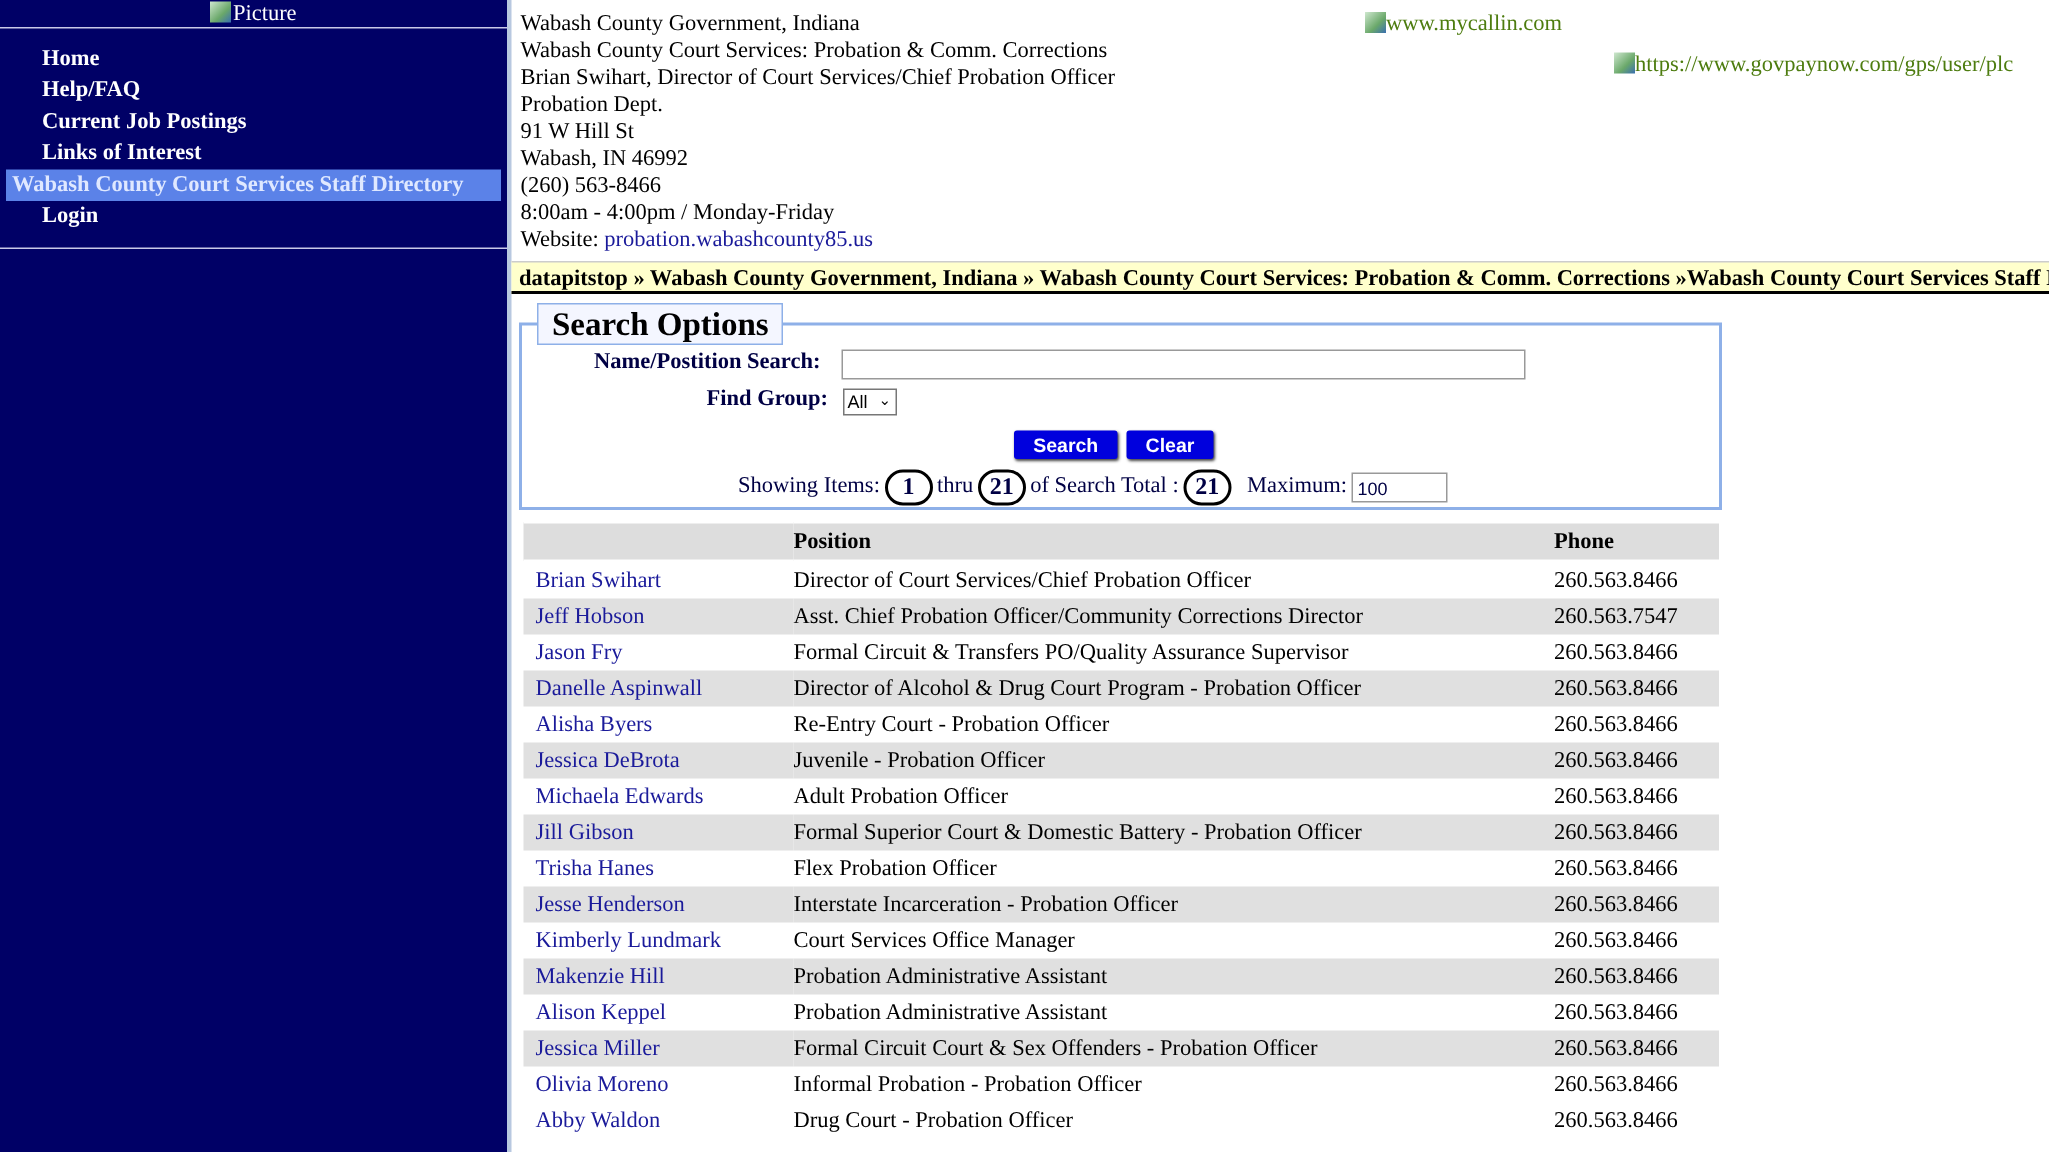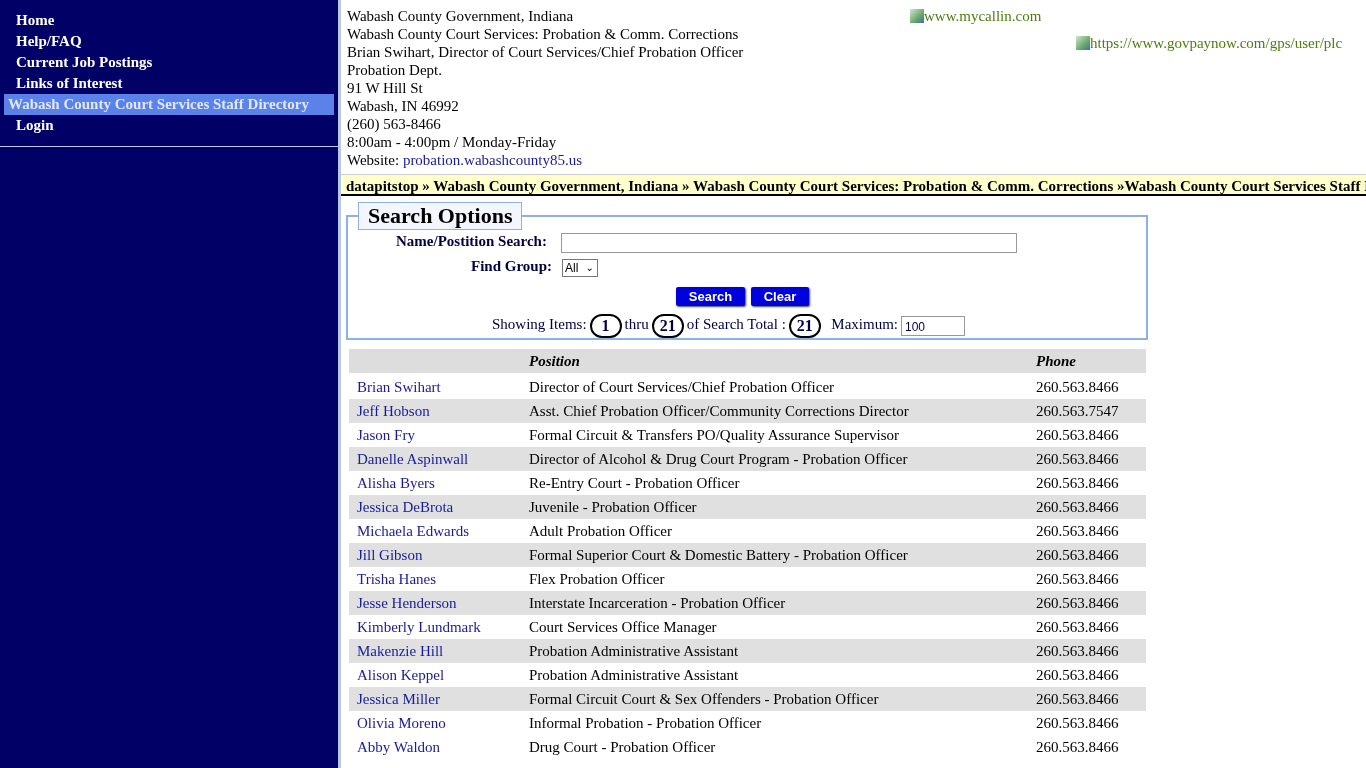--- a/index.html
+++ b/index.html
@@ -1,50 +1,51 @@
 <!DOCTYPE html>
 <html><head>
 <meta charset="utf-8">
 <style>
   html, body { margin:0; padding:0; }
   body { width:1366px; height:768px; overflow:hidden; background:#ffffff; font-family:"Liberation Serif", serif; font-size:15px; color:#000; position:relative; }
   #sidebar { position:absolute; left:0; top:0; width:338px; height:768px; background:#000066; }
   #sidebar .logo { height:18px; text-align:center; color:#fff; font-size:15px; line-height:18px; border-bottom:1px solid #c8c8e8; }
   #sidebar .logo .broken { display:inline-block; width:14px; height:14px; vertical-align:-2px; background:linear-gradient(135deg,#cfe8cf 0%,#6aa86a 60%,#3a6fb0 100%); margin-right:1px; }
   #sidebar ul { list-style:none; margin:0; padding:10px 0 10px 0; border-bottom:1px solid #c8c8e8; }
-  #sidebar li { font-weight:bold; color:#fff; font-size:15px; line-height:21px; padding:0 4px 0 8px; margin:0 8px; cursor:pointer; }
+  #sidebar li { font-weight:bold; color:#fff; font-size:15px; line-height:21px; padding:0 4px 0 8px; margin:0 20px; cursor:pointer; }
   #sidebar li.active { background:#5b82e8; color:#dfe8ff; margin:0 4px 0 4px; padding-left:4px; }
   #sidebar-edge { position:absolute; left:338px; top:0; width:3px; height:768px; background:#b8c8e0; }
   #header { position:absolute; left:347px; top:7px; line-height:18px; font-size:15px; }
   #header a { color:#1a1a9a; text-decoration:none; }
   .ext-links { position:absolute; top:7px; font-size:15px; color:#4d7c0f; line-height:18px; white-space:nowrap; }
   .ext-links .broken { display:inline-block; width:14px; height:14px; vertical-align:-2px; background:linear-gradient(135deg,#cfe8cf 0%,#6aa86a 60%,#3a6fb0 100%); }
   #breadcrumb { position:absolute; left:341px; top:174px; width:1025px; height:22px; background:#ffffcc; border-top:1px solid #ccc; border-bottom:2px solid #000; font-weight:bold; font-size:15px; line-height:22px; white-space:nowrap; overflow:hidden; padding-left:5px; box-sizing:border-box; }
   #search-box { position:absolute; left:346px; top:215px; width:802px; height:125px; border:2px solid #8eb0e8; box-sizing:border-box; }
   #search-legend { position:absolute; left:358px; top:202px; background:#f4f6ff; border:1px solid #8eb0e8; padding:1px 9px; font-weight:bold; font-size:22px; line-height:24px; }
   .lbl { position:absolute; font-weight:bold; color:#000044; font-size:15px; }
   #name-input { position:absolute; left:561px; top:233px; width:456px; height:20px; border:1px solid #999; box-sizing:border-box; background:#fff; }
   #group-select { position:absolute; left:562px; top:259px; width:36px; height:18px; border:1px solid #777; font-family:"Liberation Sans", sans-serif; font-size:12px; line-height:16px; padding-left:2px; box-sizing:border-box; background:#fff; }
   #group-select .chev { position:absolute; right:3px; top:0; font-size:10px; }
   .btn { position:absolute; top:287px; height:19px; background:#0000dd; color:#fff; font-family:"Liberation Sans", sans-serif; font-weight:bold; font-size:13px; line-height:19px; text-align:center; border-radius:2px; box-shadow:1px 1px 2px #444; cursor:pointer; }
   #showing { position:absolute; left:492px; top:312px; font-size:15px; line-height:24px; color:#000044; white-space:nowrap; }
   .circ { display:inline-block; border:2px solid #000; border-radius:14px; min-width:20px; padding:0 4px; height:20px; line-height:20px; text-align:center; font-weight:bold; font-size:16px; vertical-align:middle; margin:0 3px; }
   #max-input { display:inline-block; width:64px; height:20px; border:1px solid #999; vertical-align:middle; font-family:"Liberation Sans", sans-serif; font-size:12px; line-height:20px; padding-left:3px; box-sizing:border-box; margin-left:3px; }
   #dir-table { position:absolute; left:349px; top:347px; width:797px; border-collapse:collapse; }
-  #dir-table th { background:#dddddd; text-align:left; font-weight:bold; height:24px; padding:0; font-size:15px;font-style:italic; }
+  #dir-table th { background:#dddddd; text-align:left; font-weight:bold; height:24px; padding:0; font-size:15px; }
   #dir-table td { height:24px; padding:0; font-size:15px; white-space:nowrap; }
   #dir-table tr.even td { background:#e0e0e0; }
   #dir-table td.name { padding-left:8px; width:172px; color:#1a1a9a; cursor:pointer;font-family:Liberation Serif, serif; }
   #dir-table td.pos { width:507px; }
   #dir-table tbody tr:first-child td, #dir-table thead th { border-top:2px solid #fff; }
 </style>
 </head>
 <body>
 
 <div id="sidebar">
+  <div class="logo"><span class="broken"></span><span>Picture</span></div>
   <ul>
     <li>Home</li>
     <li>Help/FAQ</li>
     <li>Current Job Postings</li>
     <li>Links of Interest</li>
     <li class="active">Wabash County Court Services Staff Directory</li>
     <li>Login</li>
   </ul>
 </div>
 <div id="sidebar-edge"></div>

